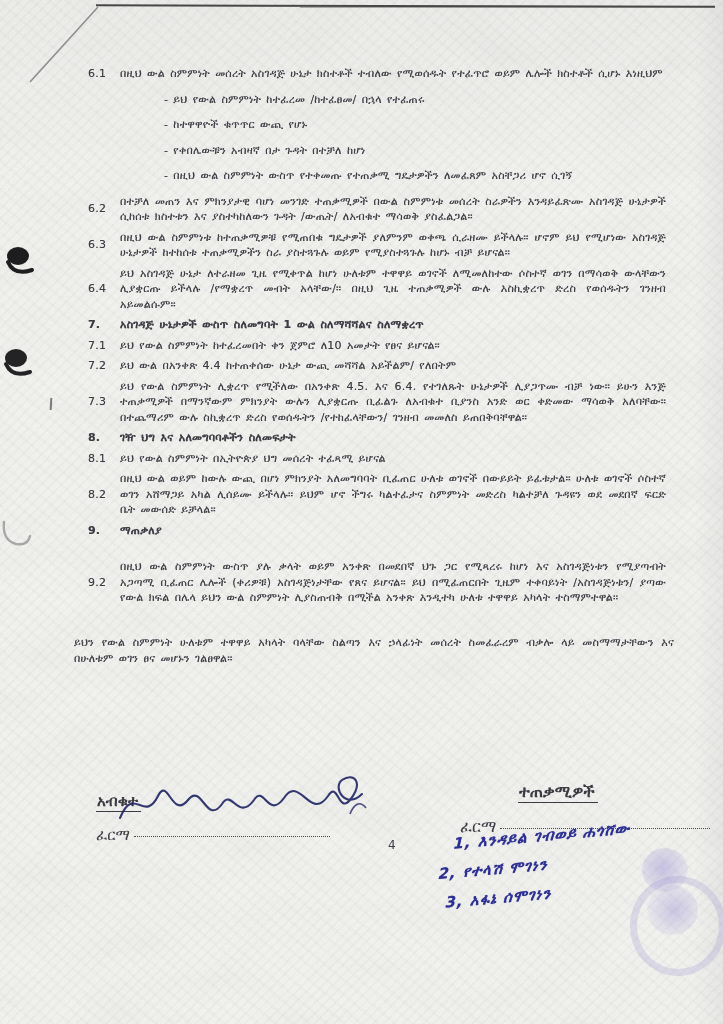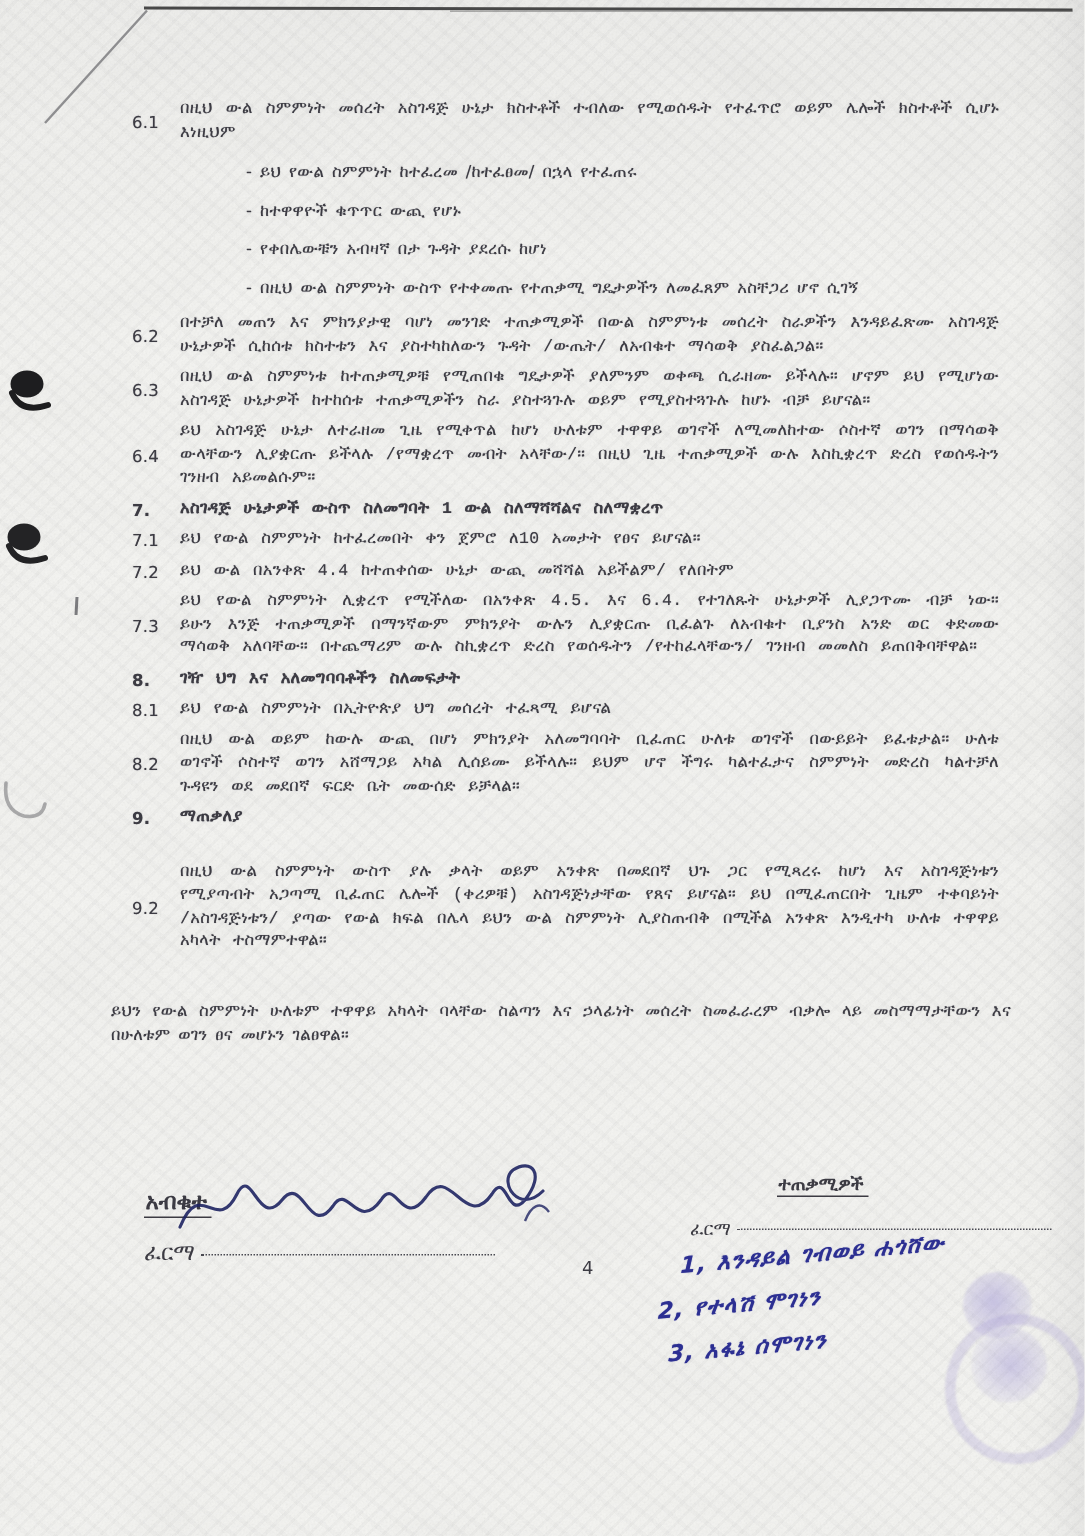--- a/index.html
+++ b/index.html
@@ -28,34 +28,34 @@
   
   .content{
     position:absolute;left:88px;top:66px;width:578px;z-index:5;
     font-size:11px;line-height:15.5px;color:#3c3b43;
     letter-spacing:.2px;word-spacing:1.5px;
     text-shadow:0 0 .6px rgba(70,70,78,.55);
   }
   .clause-block{margin-bottom:5px;}
   .clause-line{display:flex;align-items:center;}
   .cnum{flex:0 0 32px;font-size:11px;}
-  .ctext{flex:1;text-align:justify;font-family:Liberation Mono, monospace;}
+  .ctext{flex:1;text-align:justify;}
   .clause-block.bold .cnum,.clause-block.bold .ctext{font-weight:bold;}
   .clause-block.gap{margin-top:21px;}
   .bullet{margin:10px 0 10px 76px;text-align:left;}
 
   .closing{
     position:relative;margin:29px 0 0 -14px;width:600px;
     text-align:justify;font-size:11px;line-height:16.5px;
   }
 
   
   .sig-heading{font-weight:bold;border-bottom:1.4px solid #3c3b43;display:inline-block;padding:0 3px 1px 1px;}
   .sig-left{position:absolute;left:96px;top:792px;z-index:6;font-size:15px;color:#3c3b43;}
-  .sig-right{position:absolute;left:460px;top:782px;z-index:6;font-size:12px;color:#3c3b43;}
+  .sig-right{position:absolute;left:460px;top:782px;z-index:6;font-size:16px;color:#3c3b43;}
   .sig-right .sig-heading{margin-left:58px;}
   .sig-row{margin-top:14px;white-space:nowrap;}
   .dotline{display:inline-block;vertical-align:3px;border-bottom:1.6px dotted #4a4a52;width:196px;margin-left:4px;}
   .dotline.short{width:210px;}
   .scribble{position:absolute;left:18px;top:-22px;pointer-events:none;}
 
   .page-num{position:absolute;left:388px;top:838px;z-index:6;font-size:12px;color:#3c3b43;}
 
   
   .hand-list{
@@ -116,21 +116,21 @@
 
   <div class="content">
     <div id="clauses">
   <div class="clause-block">
     <div class="clause-line">
       <span class="cnum">6.1</span>
       <span class="ctext">በዚህ ውል ስምምነት መሰረት አስገዳጅ ሁኔታ ክስተቶች ተብለው የሚወሰዱት የተፈጥሮ ወይም ሌሎች ክስተቶች ሲሆኑ እነዚህም</span>
     </div>
   <div class="bullet">- ይህ የውል ስምምነት ከተፈረመ /ከተፈፀመ/ በኋላ የተፈጠሩ</div>
           <div class="bullet">- ከተዋዋዮች ቁጥጥር ውጪ የሆኑ</div>
-          <div class="bullet">- የቀበሌውቹን አብዛኛ በታ ጉዳት ያደረሱ ከሆነ</div>
+          <div class="bullet">- የቀበሌውቹን አብዛኛ በታ ጉዳት በተቻለ ከሆነ</div>
           <div class="bullet">- በዚህ ውል ስምምነት ውስጥ የተቀመጡ የተጠቃሚ ግዴታዎችን ለመፈጸም አስቸጋሪ ሆኖ ሲገኝ</div>
         </div>
 
   <div class="clause-block">
     <div class="clause-line">
       <span class="cnum">6.2</span>
       <span class="ctext">በተቻለ መጠን እና ምክንያታዊ ባሆነ መንገድ ተጠቃሚዎች በውል ስምምነቱ መሰረት ስራዎችን እንዳይፈጽሙ አስገዳጅ ሁኔታዎች ሲከሰቱ ክስተቱን እና ያስተካከለውን ጉዳት /ውጤት/ ለአብቁተ ማሳወቅ ያስፈልጋል።</span>
     </div>
   </div>
 

